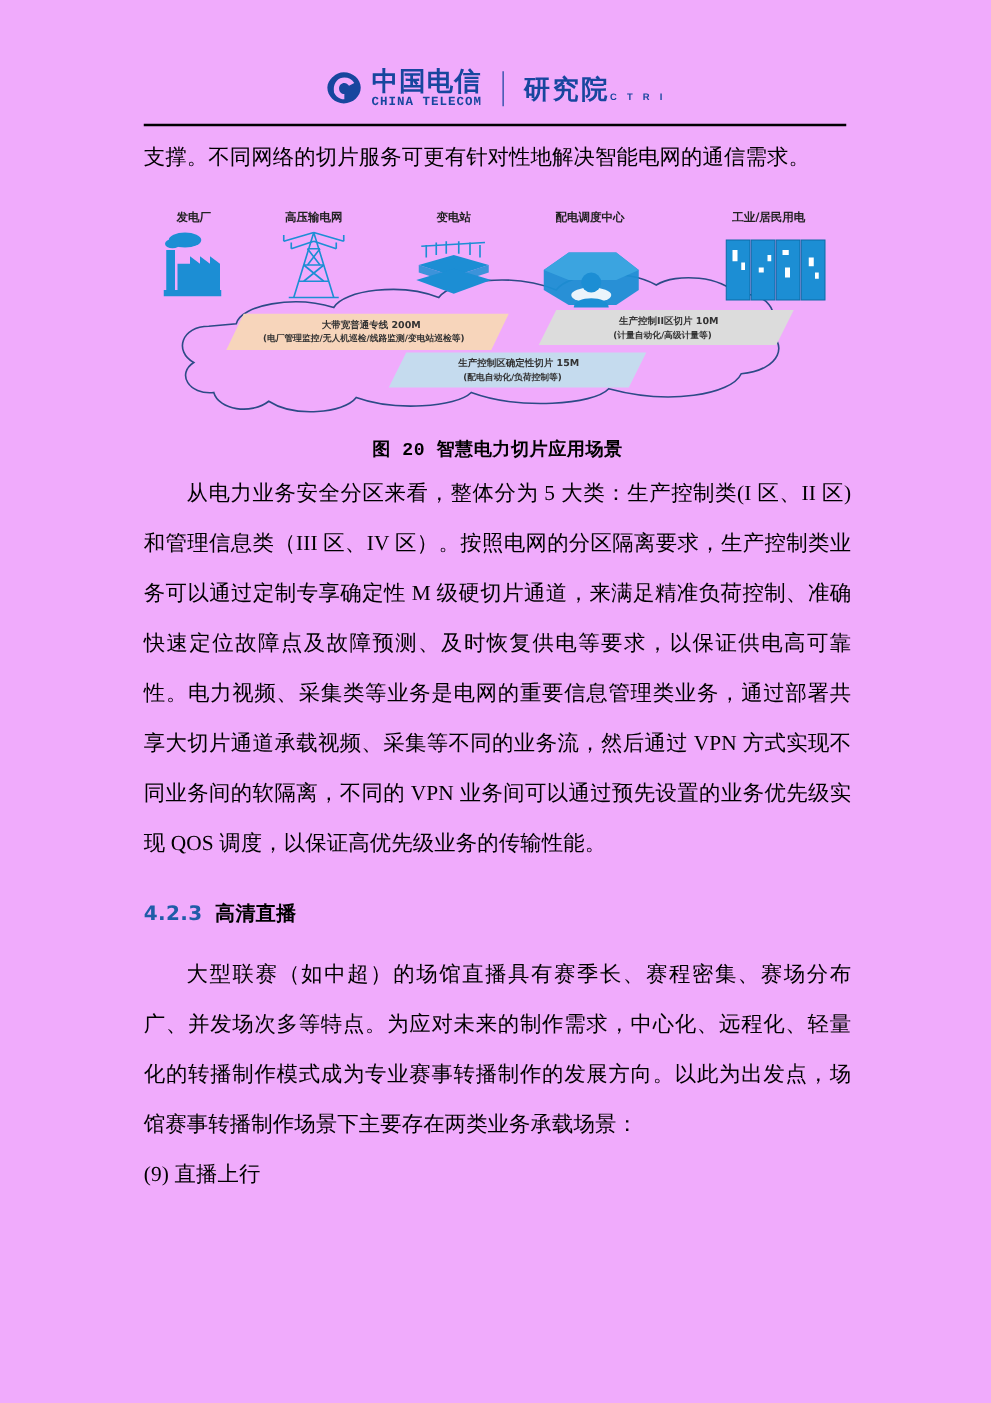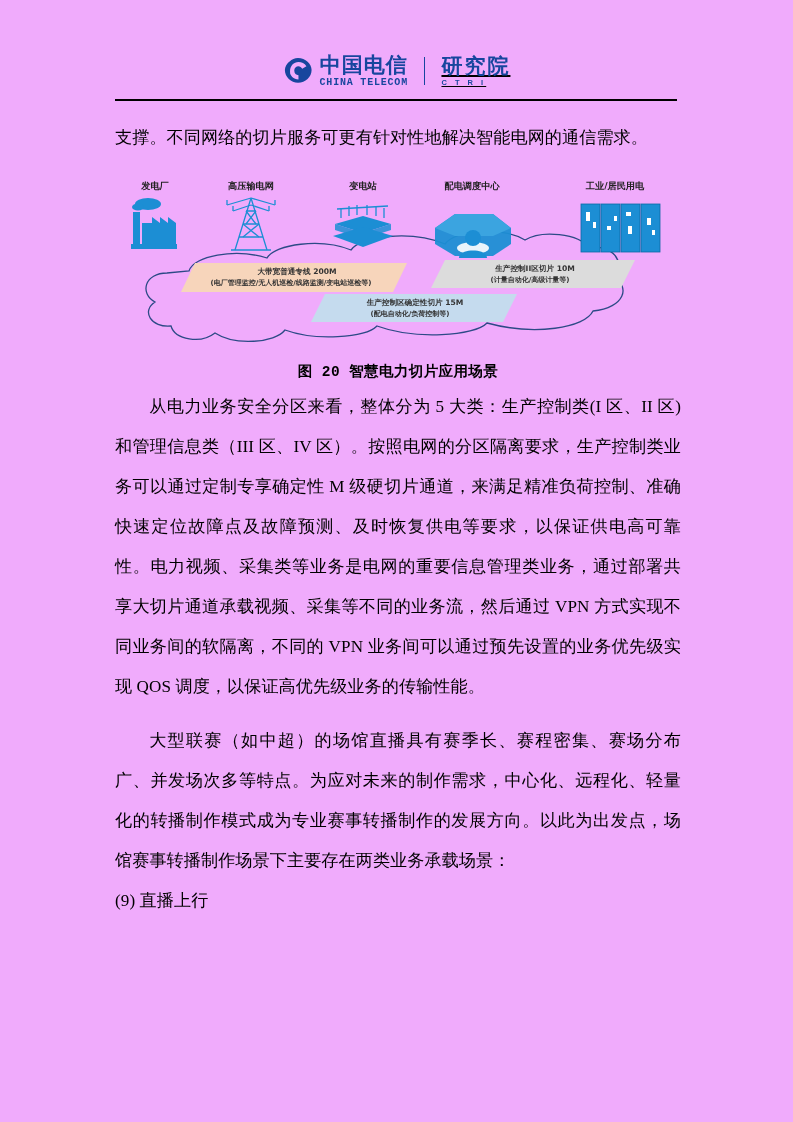--- a/index.html
+++ b/index.html
@@ -64,24 +64,23 @@
     margin-top: 2px;
   }
   .logo-sep {
     width: 1.5px;
     height: 28px;
     background: #17469e;
     margin: 0 9px;
   }
   .logo-inst-block {
     display: flex;
-    flex-direction: column;
-    align-items: flex-start;
+    flex-direction: row;
+    align-items: flex-end;
     line-height: 1;
-    text-decoration: underline;
   }
   .logo-inst {
     font-family: "DejaVu Sans", "Liberation Sans", sans-serif;
     font-weight: 700;
     font-size: 21px;
     color: #17469e;
     letter-spacing: 2px;
   }
   .logo-inst-en {
     font-family: "Liberation Sans", sans-serif;
@@ -96,21 +95,21 @@
     top: 99px;
     left: 115px;
     width: 562px;
     height: 1.6px;
     background: #000000;
   }
 
   
   .content {
     position: absolute;
-    top: 118px;
+    top: 106px;
     left: 115px;
     width: 566px;
   }
   p.body {
     font-family: "Liberation Serif", "DejaVu Serif", serif;
     font-size: 17.1px;
     line-height: 40px;
     margin: 0;
     text-align: justify;
     text-justify: inter-ideograph;
@@ -293,20 +292,23 @@
           <text x="295" y="138" font-family="DejaVu Sans, Liberation Sans, sans-serif" font-size="7" font-weight="700" fill="#333333" text-anchor="middle">(配电自动化/负荷控制等)</text>
         </g>
       </svg>
       <div class="fig-caption">图 20 智慧电力切片应用场景</div>
     </div>
 
     <div class="gap-s"></div>
 
     <p class="body indent">从电力业务安全分区来看，整体分为 5 大类：生产控制类(I 区、II 区)和管理信息类（III 区、IV 区）。按照电网的分区隔离要求，生产控制类业务可以通过定制专享确定性 M 级硬切片通道，来满足精准负荷控制、准确快速定位故障点及故障预测、及时恢复供电等要求，以保证供电高可靠性。电力视频、采集类等业务是电网的重要信息管理类业务，通过部署共享大切片通道承载视频、采集等不同的业务流，然后通过 VPN 方式实现不同业务间的软隔离，不同的 VPN 业务间可以通过预先设置的业务优先级实现 QOS 调度，以保证高优先级业务的传输性能。</p>
 
+    <h3 class="heading">
+      <span class="num">4.2.3</span><span class="txt">高清直播</span>
+    </h3>
 
     <div class="gap-s"></div>
 
     <p class="body indent">大型联赛（如中超）的场馆直播具有赛季长、赛程密集、赛场分布广、并发场次多等特点。为应对未来的制作需求，中心化、远程化、轻量化的转播制作模式成为专业赛事转播制作的发展方向。以此为出发点，场馆赛事转播制作场景下主要存在两类业务承载场景：</p>
 
     <p class="body">(9) 直播上行</p>
 
   </div>
 
 

